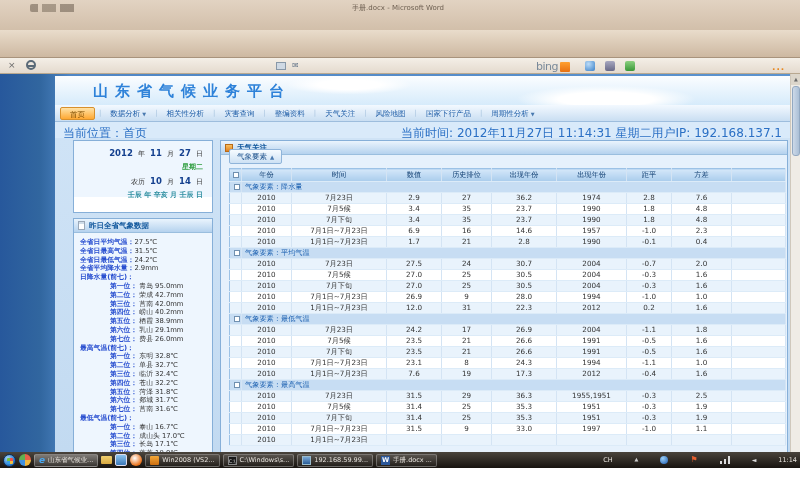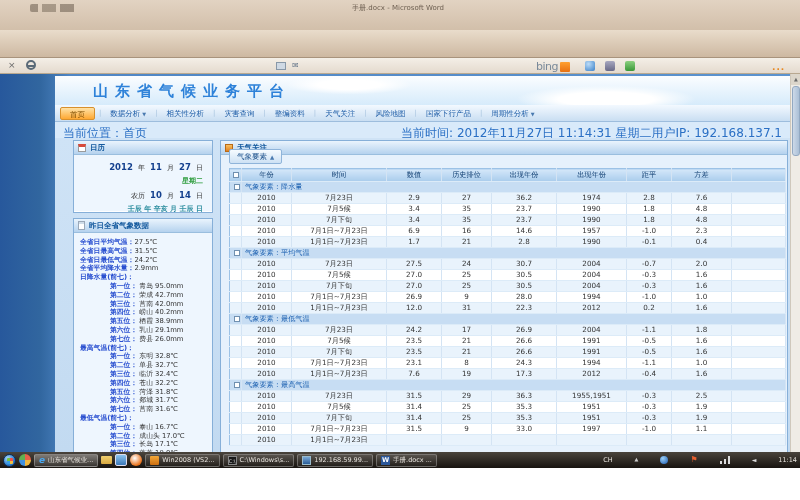--- a/index.html
+++ b/index.html
@@ -251,24 +251,20 @@
     <span>当前位置：首页</span>
     <span class="right">
       <span>当前时间: 2012年11月27日 11:14:31 星期二</span>
       <span>用户IP: 192.168.137.1</span>
     </span>
   </div>
 
   <div class="abs content">
 
     <div class="panel" style="left:18px;top:2px;width:140px;height:73px">
-      <div class="phead">
-        <span class="ico-cal"></span>
-        <span>日历</span>
-      </div>
       <div class="cal-body">
         <div><span class="num">2012</span> <span class="unit">年</span> <span class="num">11</span> <span class="unit">月</span> <span class="num">27</span> <span class="unit">日</span></div>
         <div class="cal-week">星期二</div>
         <div><span class="unit">农历</span> <span class="num">10</span> <span class="unit">月</span> <span class="num">14</span> <span class="unit">日</span></div>
         <div class="cal-gz">壬辰 年 辛亥 月 壬辰 日</div>
       </div>
     </div>
 
     <div class="panel" style="left:18px;top:80px;width:140px;height:400px">
       <div class="phead">

